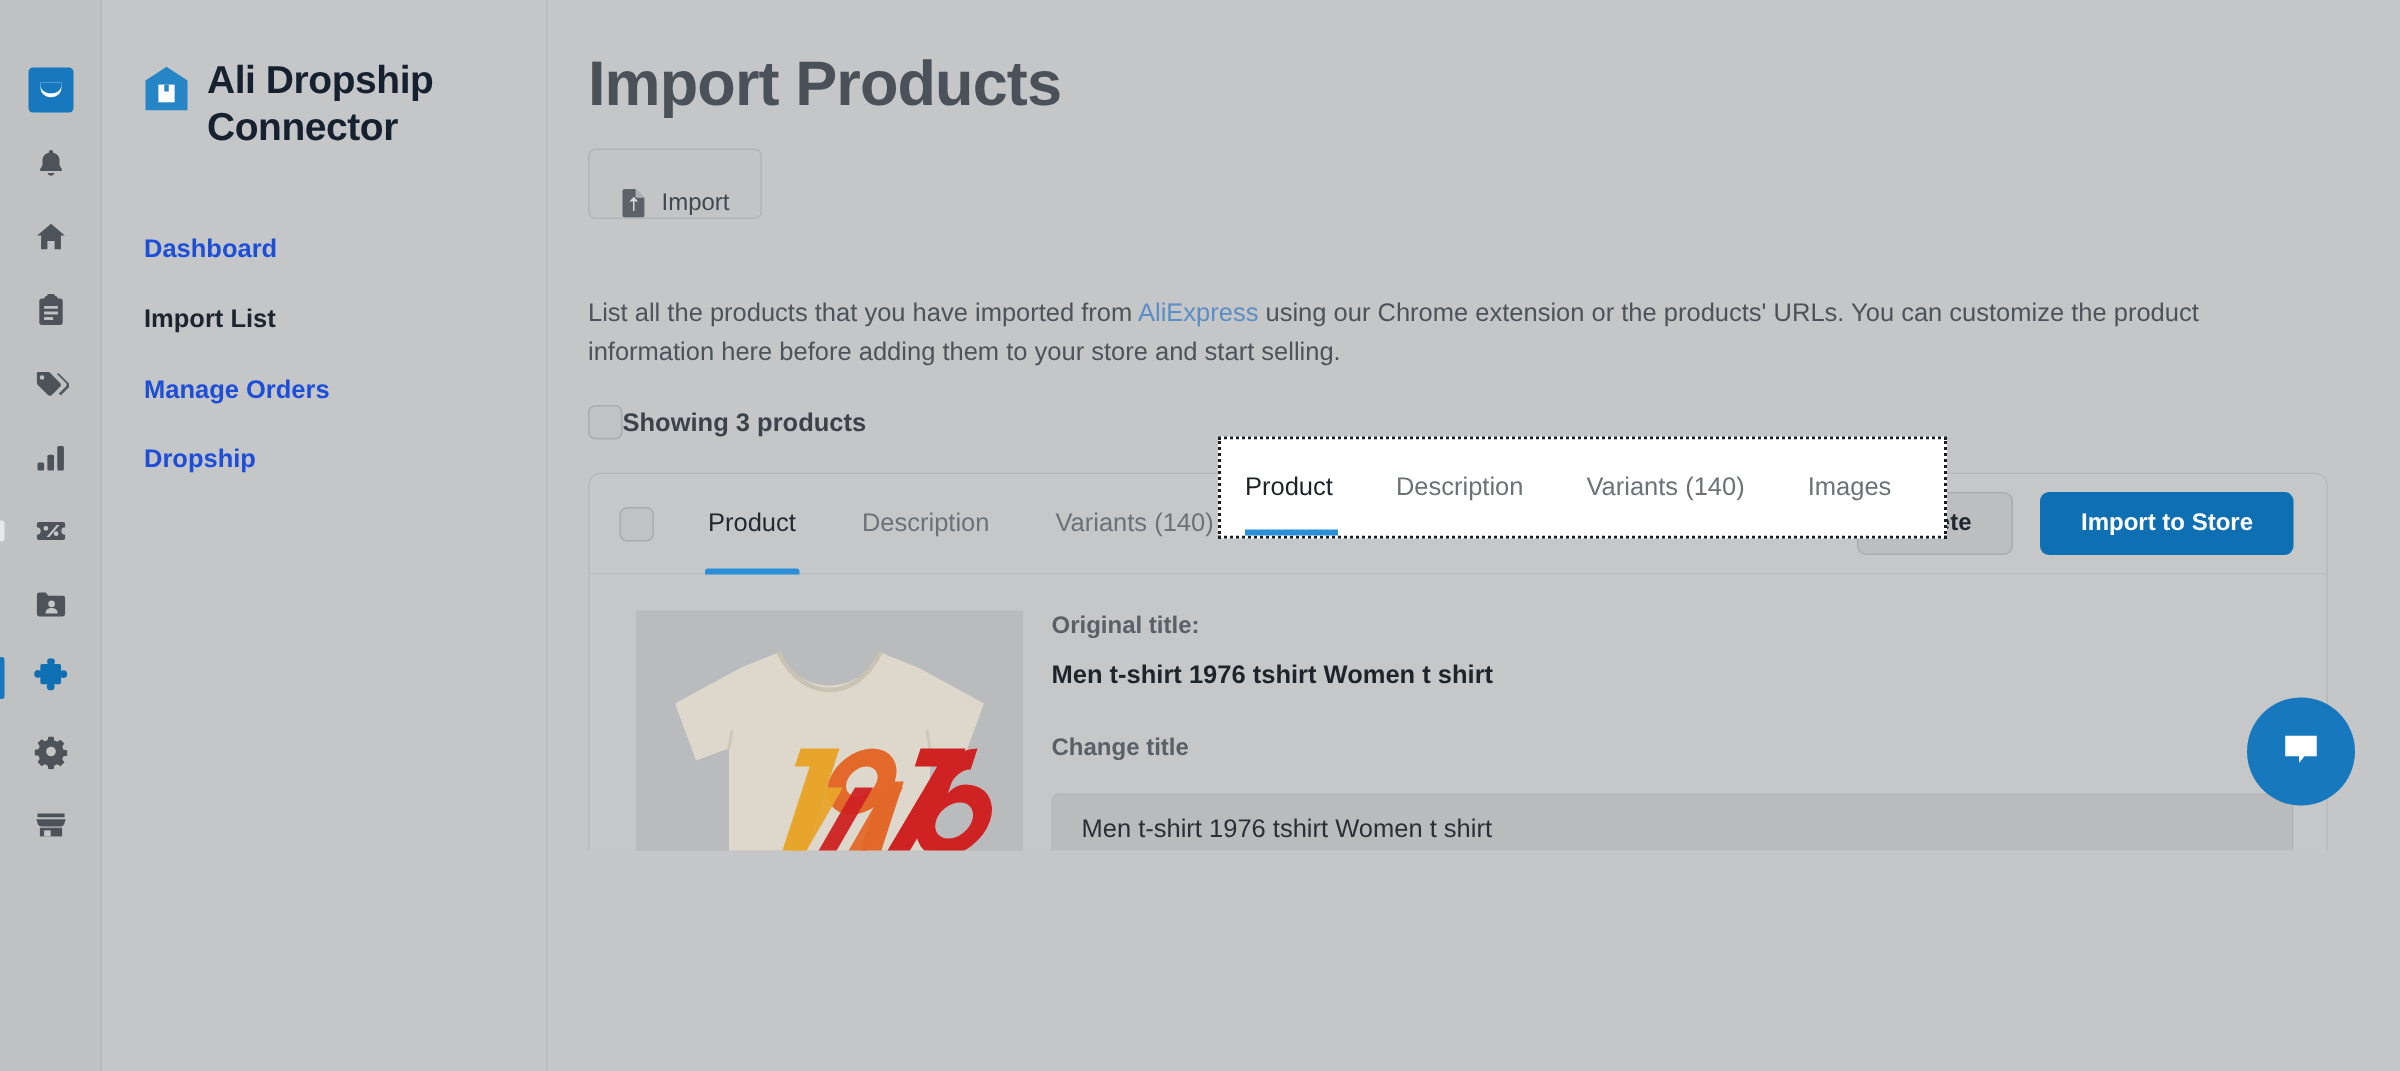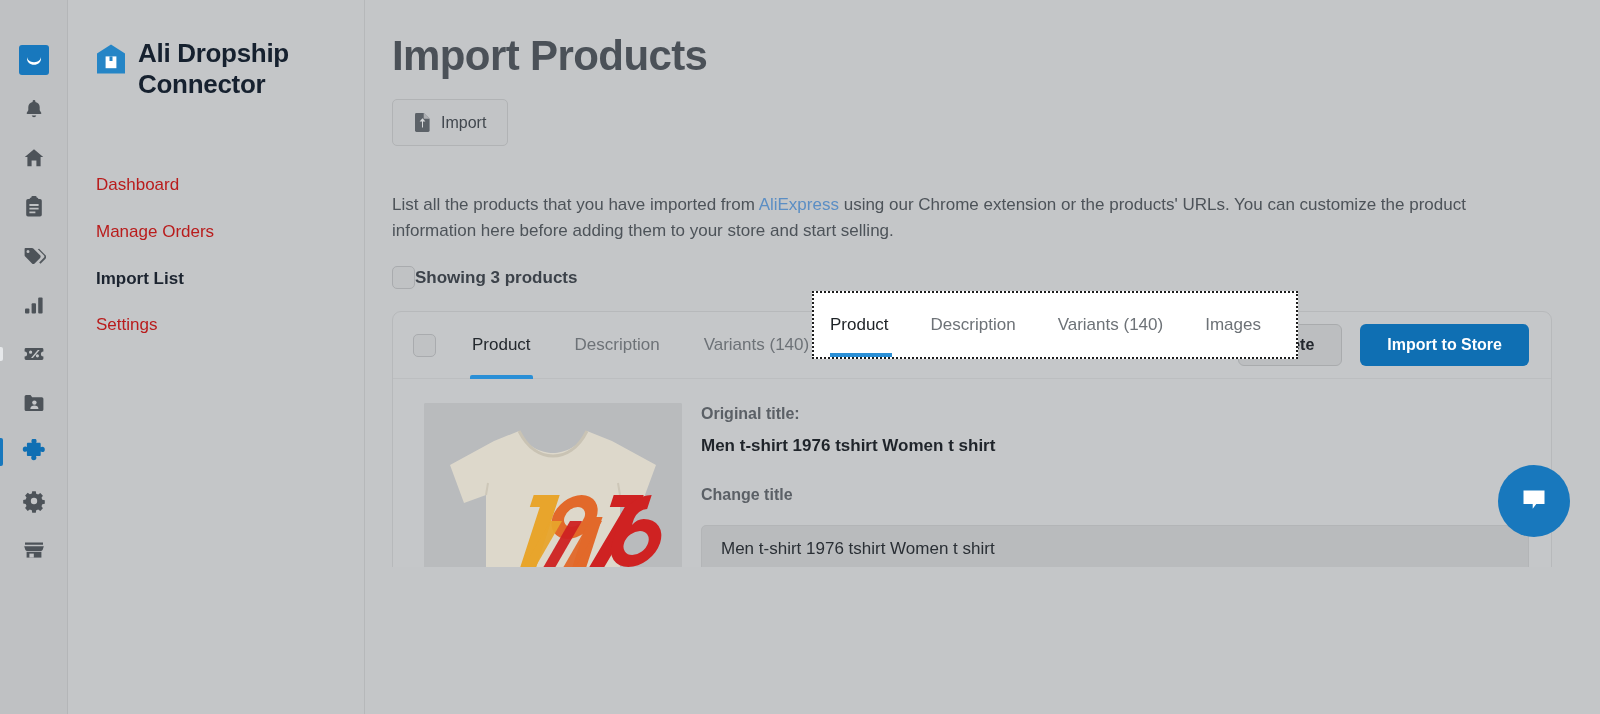--- a/index.html
+++ b/index.html
@@ -66,41 +66,41 @@
     height: 714px;
     background: #c4c6c8;
     border-right: 1px solid #b6b8ba;
     padding: 38px 0 0 0;
   }
   #brand {
     display: flex;
     align-items: flex-start;
     gap: 12px;
     padding: 0 26px 0 28px;
-    margin-bottom: 63px;
+    margin-bottom: 44px;
   }
   #brand .brand-mark {
     flex: 0 0 30px;
     width: 30px; height: 32px;
     margin-top: 5px;
   }
   #brand .brand-text {
     font-size: 26px;
     font-weight: 700;
     line-height: 1.18;
     color: #16212f;
     letter-spacing: -0.3px;
     max-width: 200px;
   }
   .nav-list { padding: 0 28px; }
   .nav-link {
     display: block;
     font-size: 17px;
-    color: #b91c1c;
-    font-weight: 400;
+    color: #1d4ed8;
+    font-weight: 700;
     padding: 14px 0;
     line-height: 1.1;
     cursor: pointer;
   }
   .nav-link.current {
     color: #1c2430;
     font-weight: 700;
   }
 
   
@@ -114,21 +114,21 @@
   #page-title {
     font-size: 42px;
     font-weight: 700;
     color: #4b5158;
     letter-spacing: -0.6px;
     line-height: 1.05;
     margin-bottom: 21px;
   }
   #import-button {
     display: inline-flex;
-    align-items: center;
+    align-items: flex-end;
     gap: 10px;
     height: 47px;
     padding: 0 21px;
     border: 1px solid #b1b3b5;
     border-radius: 5px;
     background: #c2c4c6;
     font-size: 16px;
     color: #41474e;
     cursor: pointer;
   }
@@ -459,23 +459,23 @@
           <path fill="#2585c6" d="M15 1.5L29 10.6v19.9H1V10.6L15 1.5z"></path>
           <rect x="9.6" y="13.4" width="10.8" height="11.8" fill="#ffffff"></rect>
           <rect x="13.5" y="13.4" width="3" height="4.6" fill="#2585c6"></rect>
         </svg>
       </span>
       <div class="brand-text">Ali Dropship Connector</div>
     </div>
 
     <div class="nav-list">
       <a class="nav-link">Dashboard</a>
+      <a class="nav-link current">Import List</a>
       <a class="nav-link">Manage Orders</a>
-      <a class="nav-link current">Import List</a>
-      <a class="nav-link">Settings</a>
+      <a class="nav-link">Dropship</a>
     </div>
   </aside>
 
   <main id="main">
 
     <h1 id="page-title">Import Products</h1>
 
     <button id="import-button">
       <span class="ib-icon">
         <svg width="17" height="19" viewBox="0 0 17 19">

